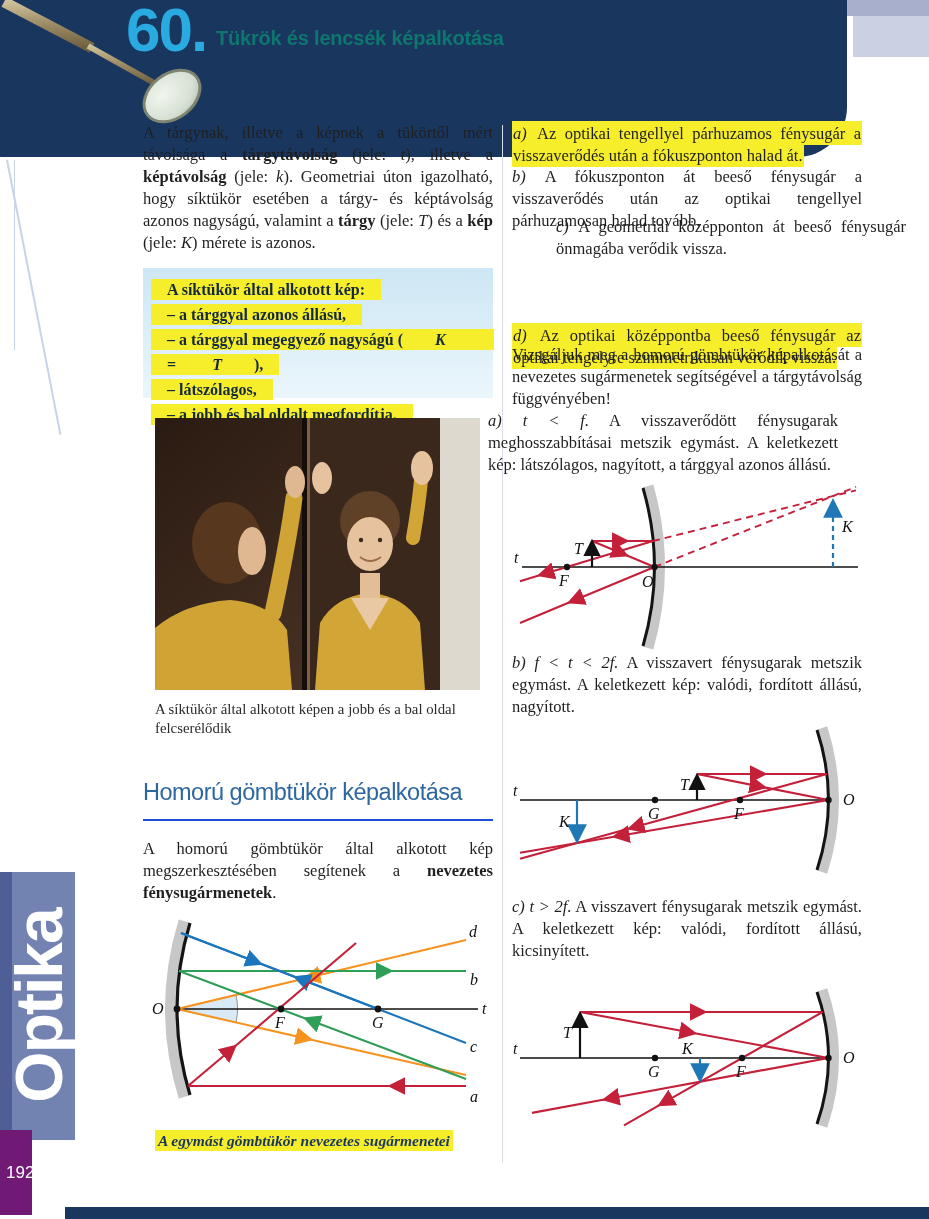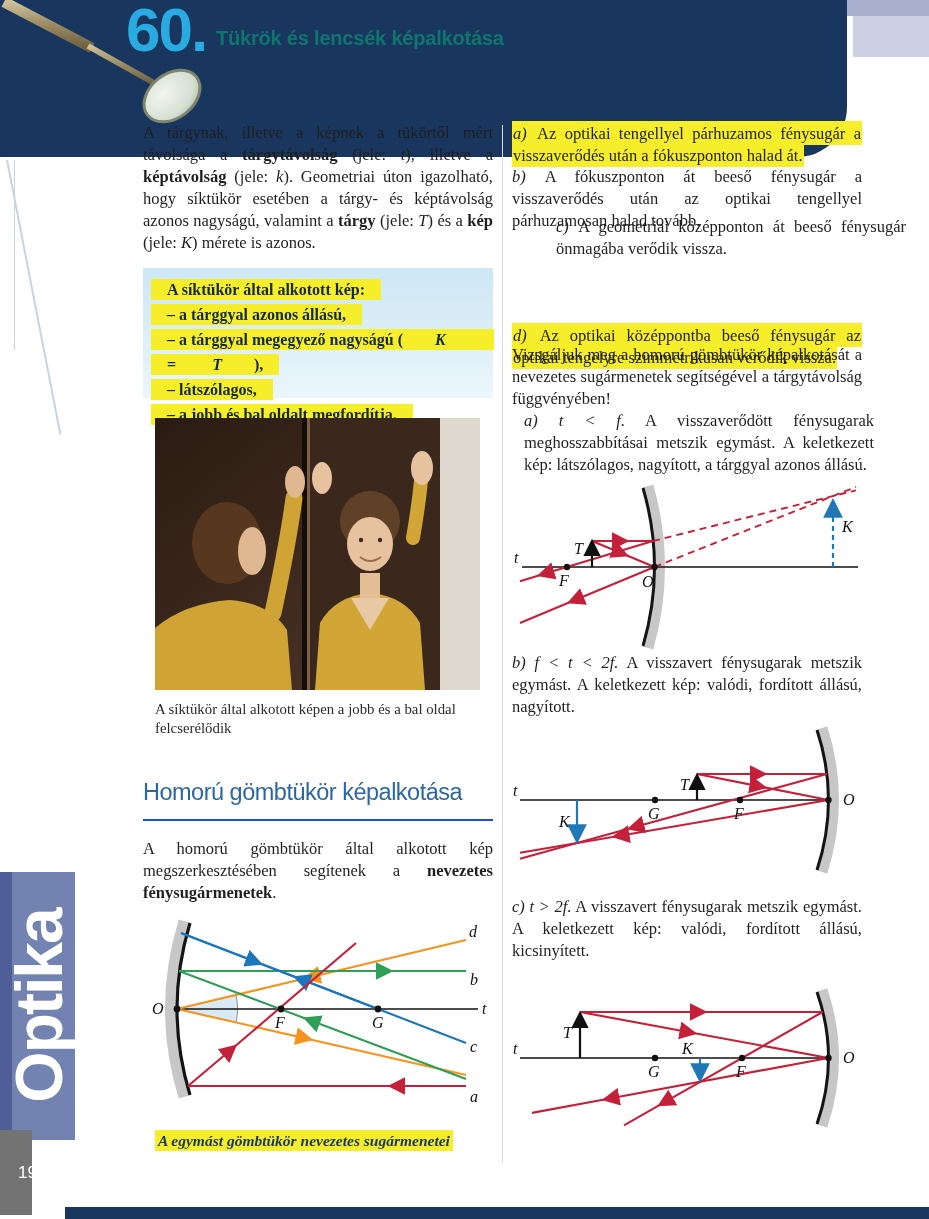--- a/index.html
+++ b/index.html
@@ -16,23 +16,23 @@
              font-weight:bold;font-size:20px;letter-spacing:-0.2px;color:#0f766e;}
   
   .hairline1{position:absolute;left:6px;top:160px;width:2px;height:280px;background:#c8d3e6;
              transform:rotate(-11deg);transform-origin:top left;}
   .hairline2{position:absolute;left:14px;top:160px;width:1px;height:190px;background:#c8d3e6;}
   .optika-band{position:absolute;left:0;top:872px;width:75px;height:268px;background:#7383b1;}
   .optika-dark{position:absolute;left:0;top:872px;width:12px;height:268px;background:#4f5e97;}
   .optika-text{position:absolute;left:39px;top:1006px;transform:translate(-50%,-50%) rotate(-90deg);
                font-family:"Liberation Sans",sans-serif;font-weight:bold;font-size:66px;
                letter-spacing:-2px;color:#fff;white-space:nowrap;}
-  .pgnum{position:absolute;left:0;top:1130px;width:32px;height:85px;background:#737373;
+  .pgnum{position:absolute;left:0;top:1130px;width:32px;height:85px;background:#701a75;
          color:#fff;font-family:"Liberation Sans",sans-serif;font-size:17px;
-         display:flex;align-items:center;padding-left:18px;box-sizing:border-box;}
+         display:flex;align-items:center;padding-left:6px;box-sizing:border-box;}
   .footbar{position:absolute;left:65px;top:1207px;width:864px;height:12px;background:#19365f;}
   .colrule{position:absolute;left:502px;top:125px;width:1px;height:1038px;background:#d8dfe9;}
   
   .par{position:absolute;width:350px;text-align:justify;font-size:16.5px;line-height:22px;}
   .bb{font-weight:bold;} .it{font-style:italic;}
   .hl-all span{background:#f7ee2b;padding:2.5px 1px;-webkit-box-decoration-break:clone;
                box-decoration-break:clone;}
   .infobox{position:absolute;left:143px;top:268px;width:350px;height:130px;box-sizing:border-box;
            background:linear-gradient(180deg,#cde7f4,#ebf6fc);padding:9px 8px 0 8px;}
   .info-line{font-size:16px;font-weight:bold;line-height:25px;color:#14293e;}
@@ -181,21 +181,21 @@
     <text class="dlbl" x="322" y="189">a</text>
   </svg>
 
   <div class="dcap"><span>A egymást gömbtükör nevezetes sugármenetei</span></div>
 
   <div class="par hl-all" style="left:512px;top:122px;"><span class="it">a) </span><span>Az optikai tengellyel párhuzamos fénysugár a visszaverődés után a fókuszponton halad át.</span></div>
   <div class="par" style="left:512px;top:166px;"><span class="it">b) </span><span>A fókuszponton át beeső fénysugár a visszaverődés után az optikai tengellyel párhuzamosan halad tovább.</span></div>
   <div class="par" style="left:512px;top:216px;margin-left:44px;"><span class="it">c) </span><span>A geometriai középponton át beeső fénysugár önmagába verődik vissza.</span></div>
   <div class="par hl-all" style="left:512px;top:276px;margin-top:48px;"><span class="it">d) </span><span>Az optikai középpontba beeső fénysugár az optikai tengelyre szimmetrikusan verődik vissza.</span></div>
   <div class="par" style="left:512px;top:344px;"><span>Vizsgáljuk meg a homorú gömbtükör képalkotását a nevezetes sugármenetek segítségével a tárgytávolság függvényében!</span></div>
-  <div class="par" style="left:524px;top:410px;"><span class="it">a) t &lt; f.</span><span> A visszaverődött fénysugarak meghosszabbításai metszik egymást. A keletkezett kép: látszólagos, nagyított, a tárggyal azonos állású.</span></div>
+  <div class="par" style="left:488px;top:410px;"><span class="it">a) t &lt; f.</span><span> A visszaverődött fénysugarak meghosszabbításai metszik egymást. A keletkezett kép: látszólagos, nagyított, a tárggyal azonos állású.</span></div>
 
   <svg class="dsvg" style="left:512px;top:482px;" width="350" height="170" viewBox="0 0 350 170">
     <path d="M136,4 Q159,85 136,166" stroke="#c7c7c7" stroke-width="11" fill="none"></path>
     <path d="M131,6 Q154,85 131,164" stroke="#141414" stroke-width="3" fill="none"></path>
     <line x1="10" y1="85" x2="346" y2="85" stroke="#111" stroke-width="1.5"></line>
     <line x1="141" y1="59" x2="344" y2="8.3" stroke="#c4203a" stroke-width="1.9" stroke-dasharray="7,5"></line>
     <line x1="142.5" y1="85" x2="344" y2="4.9" stroke="#c4203a" stroke-width="1.9" stroke-dasharray="7,5"></line>
     <polyline points="80,59 112,59 141,59" fill="none" stroke="#c4203a" stroke-width="2.1" marker-mid="url(#mR)"></polyline>
     <polyline points="141,59 30,92.5 8,99.2" fill="none" stroke="#c4203a" stroke-width="2.1" marker-mid="url(#mR)"></polyline>
     <polyline points="80,59 112,72.3 142.5,85" fill="none" stroke="#c4203a" stroke-width="2.1" marker-mid="url(#mR)"></polyline>

